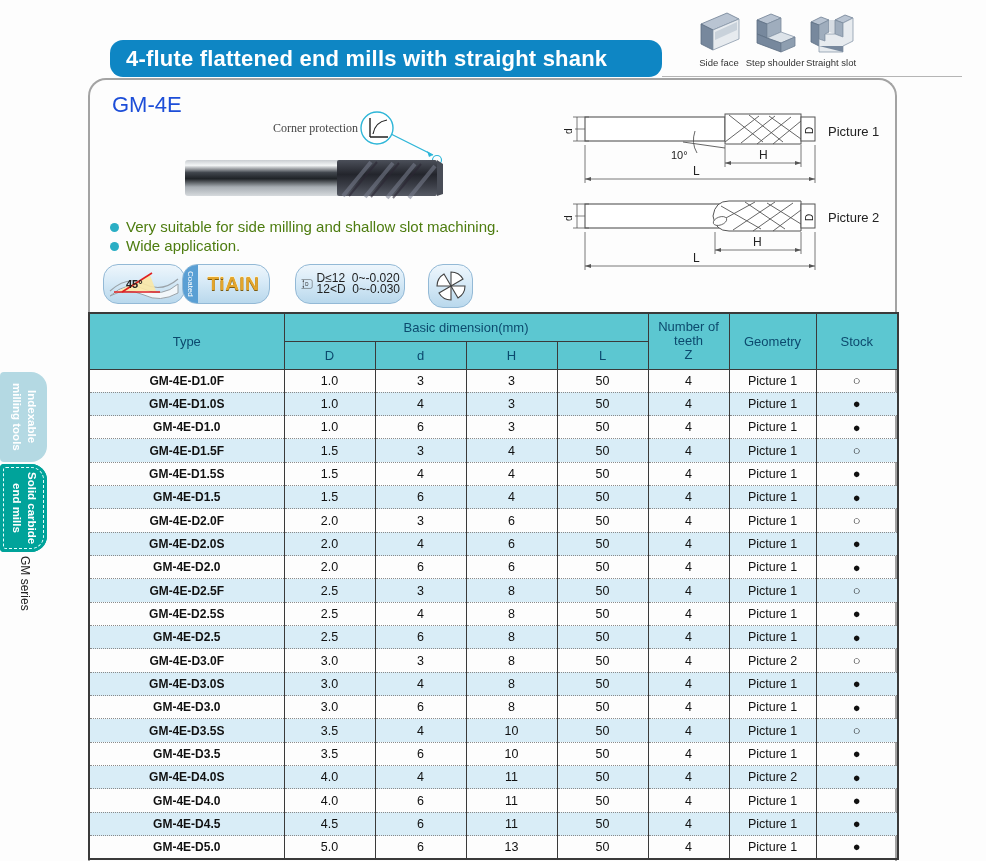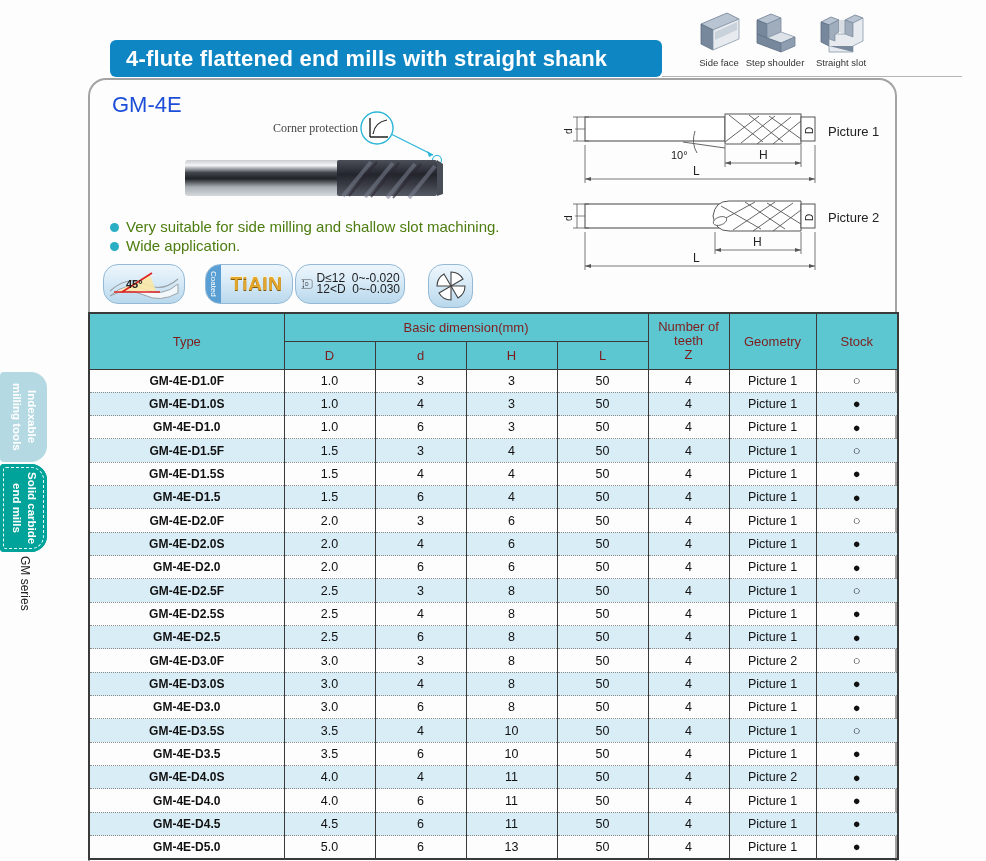--- a/index.html
+++ b/index.html
@@ -2,21 +2,21 @@
 <html><head>
 <meta charset="utf-8">
 <style>
   * { margin:0; padding:0; box-sizing:border-box; }
   html,body { background:#ffffff; }
   body { font-family:"Liberation Sans", sans-serif; color:#222; }
   .page { position:relative; width:986px; height:861px; overflow:hidden; background:#fdfdfd; }
 
   
   .banner { position:absolute; left:110px; top:40px; width:552px; height:37px;
-    background:#0e86c4; border-radius:6px; color:#fff; font-size:22px; font-weight:bold;
+    background:#0e86c4; border-radius:13px; color:#fff; font-size:22px; font-weight:bold;
     line-height:37px; padding-left:16px; letter-spacing:0.2px; }
 
   
   .app-icons { position:absolute; left:680px; top:8px; width:290px; height:66px; }
   .app-icon { position:absolute; top:0; width:66px; text-align:center; }
   .app-icon svg { display:block; margin:0 auto; }
   .app-label { font-size:9.5px; color:#333; margin-top:1px; white-space:nowrap; }
   .icons-rule { position:absolute; left:662px; top:76px; width:300px; height:1px; background:#b5b5b5; }
 
   
@@ -30,21 +30,21 @@
   .endmill-photo { position:absolute; left:185px; top:156px; }
 
   .features { position:absolute; left:110px; top:217px; list-style:none; }
   .features li { font-size:15px; color:#4d7c0f; line-height:19px; padding-left:16px; position:relative; }
   .features li .dot { position:absolute; left:0; top:5.5px; width:9px; height:9px; border-radius:50%; background:#2aaec4; }
 
   
   .badge { position:absolute; top:264px; height:40px; border:1px solid #93b9d6; border-radius:15px;
     background:linear-gradient(180deg,#eef6fc 0%,#d7eaf7 45%,#b9d8ec 100%); overflow:hidden; }
   .badge-45 { left:103px; width:82px; }
-  .badge-tiain { left:205px; width:88px; display:flex; }
+  .badge-tiain { left:182px; width:88px; display:flex; }
   .coated-strip { width:15px; background:#5a9fd4; color:#fff; font-size:8px;
     writing-mode:vertical-rl; text-orientation:sideways; text-align:center; line-height:15px; }
   .tiain-text { flex:1; text-align:center; font-size:19px; font-weight:bold; color:#e3a52c; line-height:38px;
     text-shadow:0 1px 0 #7e5c10, 0 -1px 0 #fff3cf; letter-spacing:0.5px; }
   .badge-tol { left:295px; width:110px; display:flex; align-items:center; padding:0 4px; }
   .tol-text { font-size:12px; color:#222; line-height:11px; margin-left:4px; white-space:pre; }
   .badge-end { left:428px; width:45px; height:44px; display:flex; align-items:center; justify-content:center; }
 
   
   .drawing { position:absolute; left:563px; }
@@ -56,21 +56,21 @@
   .side-tab .vtxt { writing-mode:vertical-rl; text-orientation:sideways; line-height:15px; }
   .tab-indexable { top:372px; height:90px; background:#b4d9e3; }
   .tab-solid { top:464px; height:88px; background:#00a39a; box-shadow:inset 0 0 0 1px #00a39a; }
   .tab-solid .inner-dash { position:absolute; inset:3px; border:1px dashed #e9fffd; border-radius:3px 13px 13px 3px; pointer-events:none; }
   .series-label { position:absolute; left:18px; top:556px; height:86px; color:#222; font-size:12px;
     writing-mode:vertical-rl; text-orientation:sideways; display:flex; align-items:center; }
 
   
   table.spec { position:absolute; left:88px; top:312px; width:809px; border-collapse:collapse; table-layout:fixed;
     border:2px solid #3a3a3a; font-size:12.5px; }
-  table.spec th { background:#5cc7d1; font-weight:normal; color:#7f1d1d; font-size:13px;
+  table.spec th { background:#5cc7d1; font-weight:normal; color:#0c4a6e; font-size:13px;
     border:1px solid #3a3a3a; padding:0; }
   table.spec thead tr { height:28px; }
   table.spec td { border-left:1px solid #3a3a3a; border-right:1px solid #3a3a3a;
     border-top:1px dotted #8a8a8a; text-align:center; height:23.33px; padding:0; color:#111; }
   table.spec tbody tr.alt td { background:#d9edf7; }
   table.spec td.type-cell { font-weight:bold; font-size:12px; }
   table.spec td.stock-cell { font-size:13px; }
   .teeth-head div { line-height:14px; }
 </style>
 </head>
@@ -96,21 +96,21 @@
     </div>
     <div class="app-icon" style="left:6px;">
       <svg width="52" height="48" viewBox="0 0 52 48">
         <polygon points="8,16 34,5 46,11 20,22" fill="#b9c4d2" stroke="#6f7f93" stroke-width="0.8"></polygon>
         <polygon points="8,16 20,22 20,42 8,36" fill="#77889d" stroke="#5d6e83" stroke-width="0.8"></polygon>
         <polygon points="20,22 46,11 46,31 20,42" fill="#e7ebef" stroke="#8a99ab" stroke-width="0.8"></polygon>
         <polygon points="22,24 44,14 44,22 22,32" fill="#c9d2db"></polygon>
       </svg>
       <div class="app-label">Side face</div>
     </div>
-    <div class="app-icon" style="left:128px;">
+    <div class="app-icon" style="left:118px;">
       <svg width="52" height="48" viewBox="0 0 52 48">
         <polygon points="6,14 16,9 24,12 14,17" fill="#b9c4d2" stroke="#6f7f93" stroke-width="0.8"></polygon>
         <polygon points="30,12 40,7 48,10 38,15" fill="#b9c4d2" stroke="#6f7f93" stroke-width="0.8"></polygon>
         <polygon points="6,14 14,17 14,28 24,24 24,12 30,12 38,15 38,26 48,29 48,10 40,7 30,12" fill="none"></polygon>
         <polygon points="6,14 6,34 14,38 14,17" fill="#77889d" stroke="#5d6e83" stroke-width="0.8"></polygon>
         <polygon points="14,17 24,12 24,24 20,26 20,33 14,31" fill="#9fadbd" stroke="#7b8b9d" stroke-width="0.8"></polygon>
         <polygon points="24,24 30,26 30,12 24,12" fill="#d7dde3"></polygon>
         <polygon points="30,12 30,26 38,29 38,15" fill="#9fadbd" stroke="#7b8b9d" stroke-width="0.8"></polygon>
         <polygon points="14,38 14,31 20,33 20,26 30,26 38,29 38,15 48,10 48,33 38,38 38,44 14,44" fill="#e7ebef" stroke="#8a99ab" stroke-width="0.8"></polygon>
         <polygon points="14,38 38,44 38,38" fill="#77889d"></polygon>

